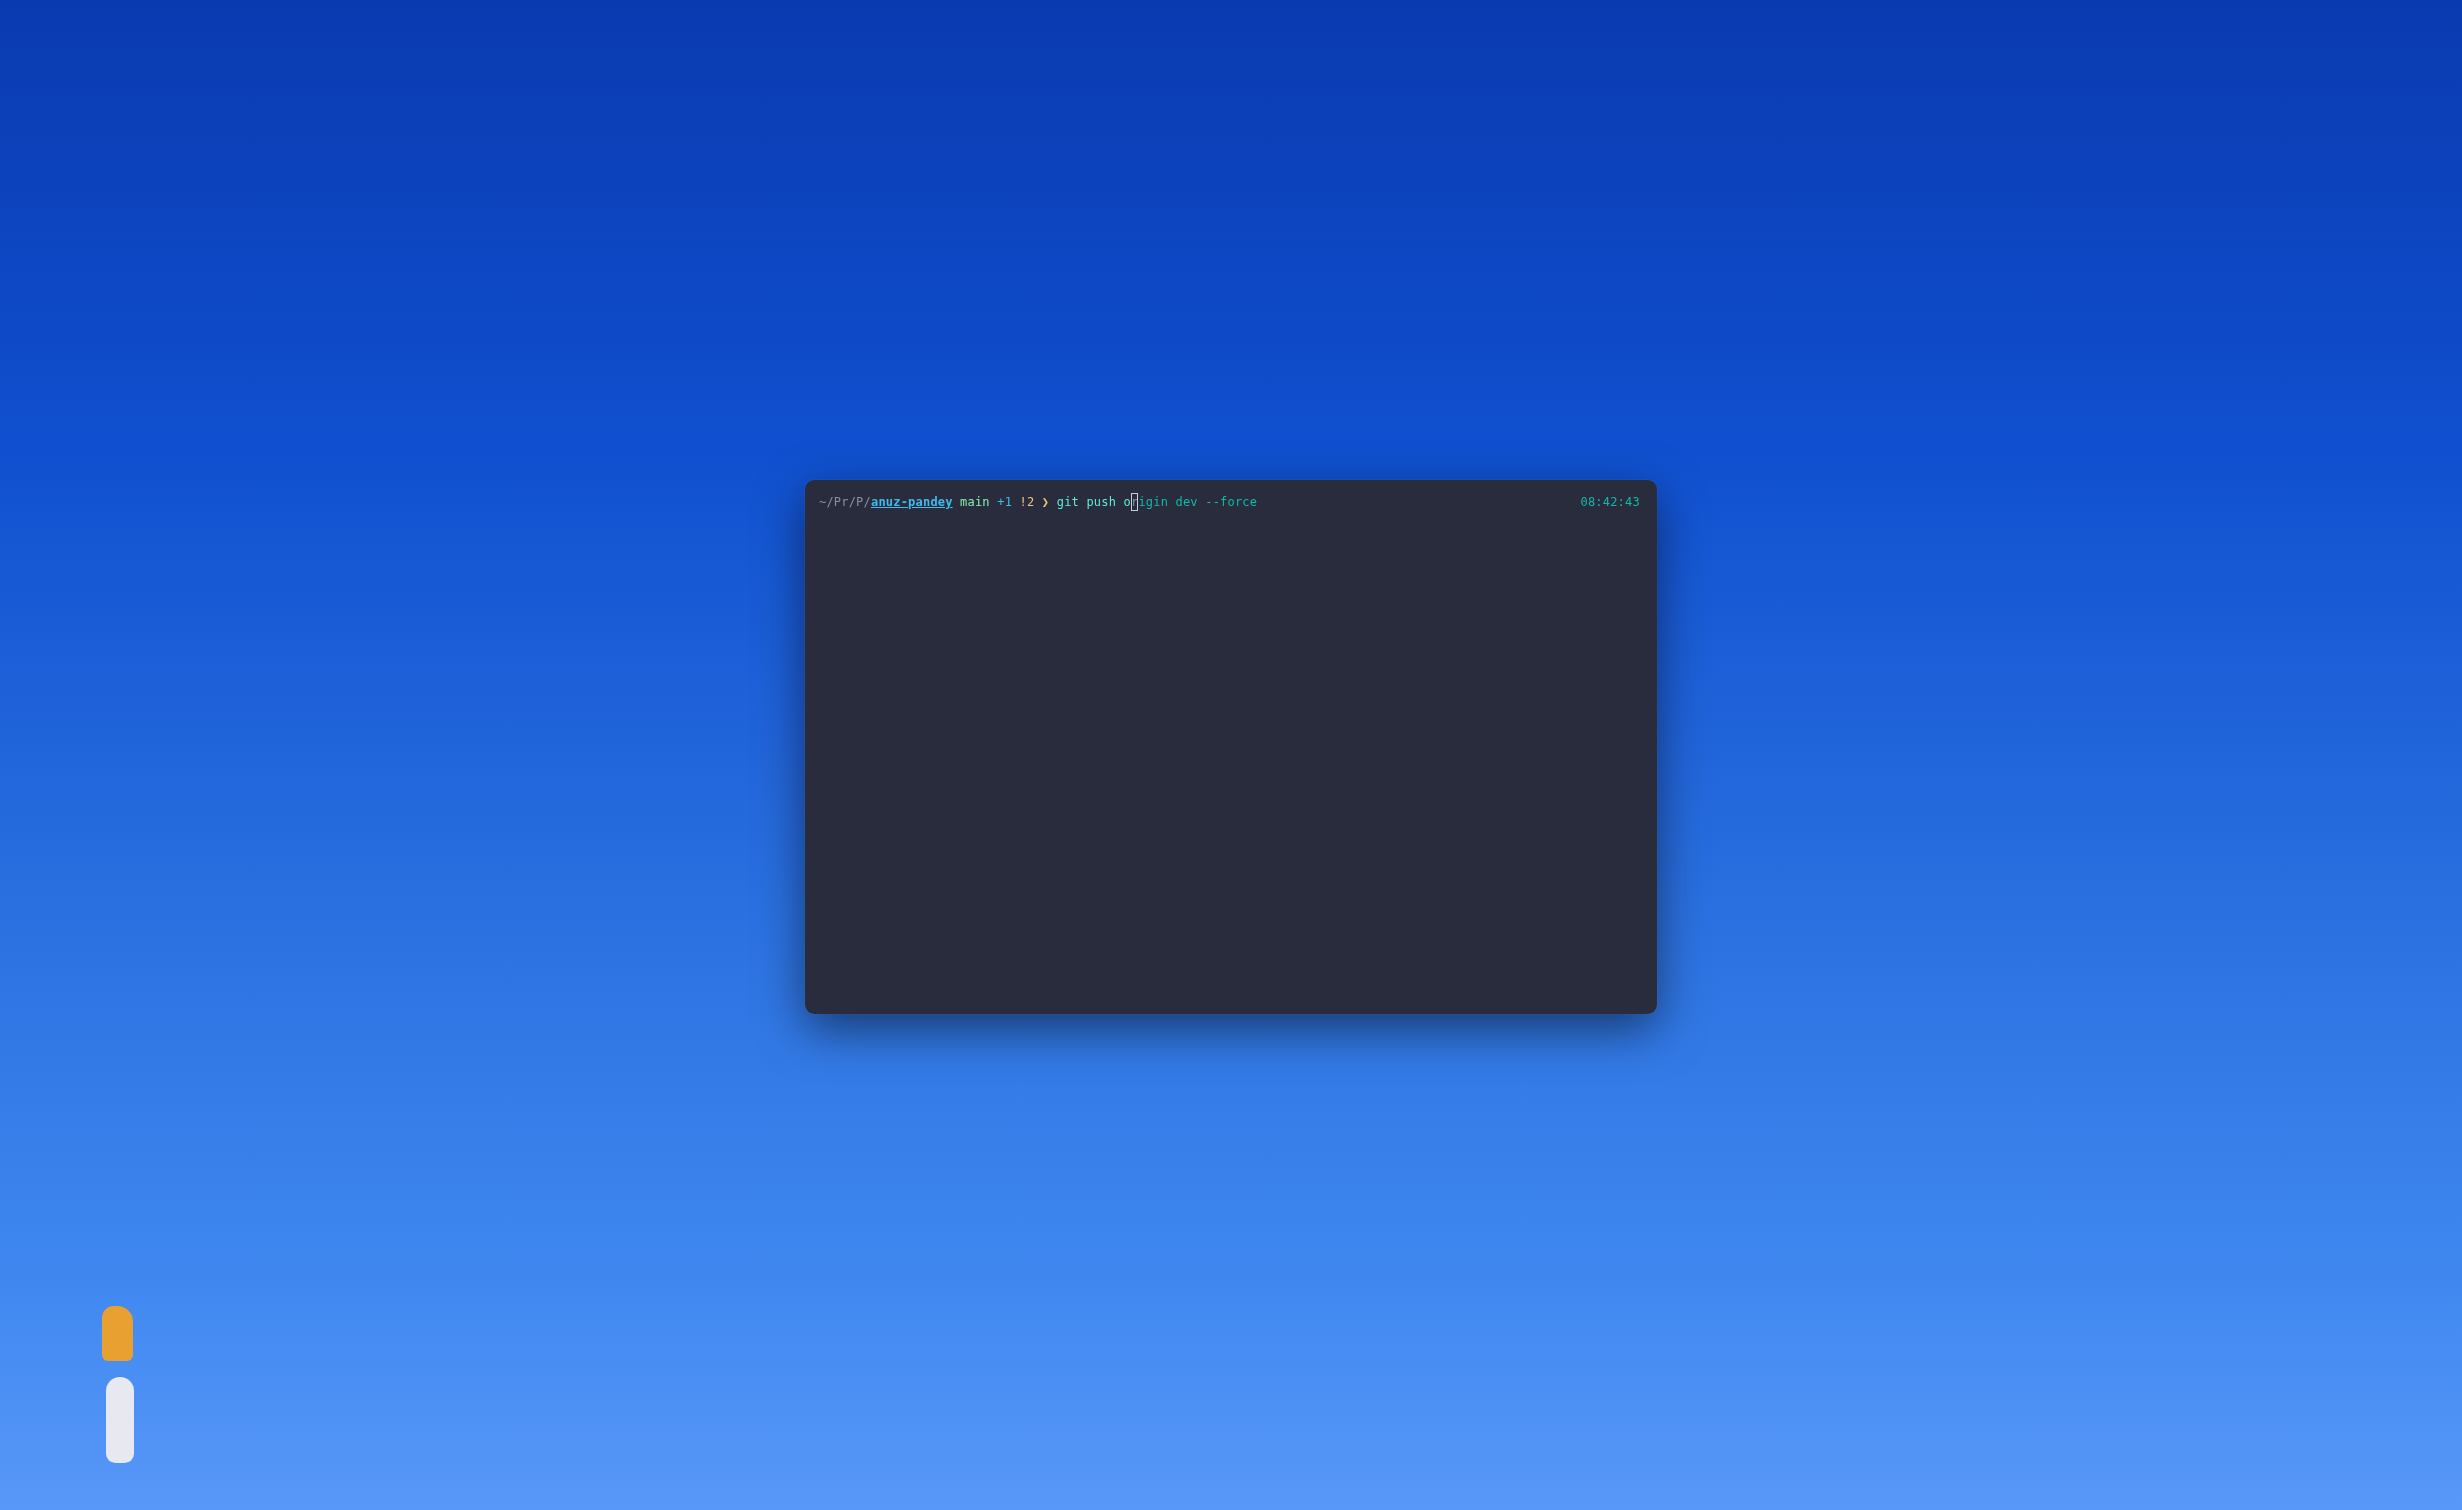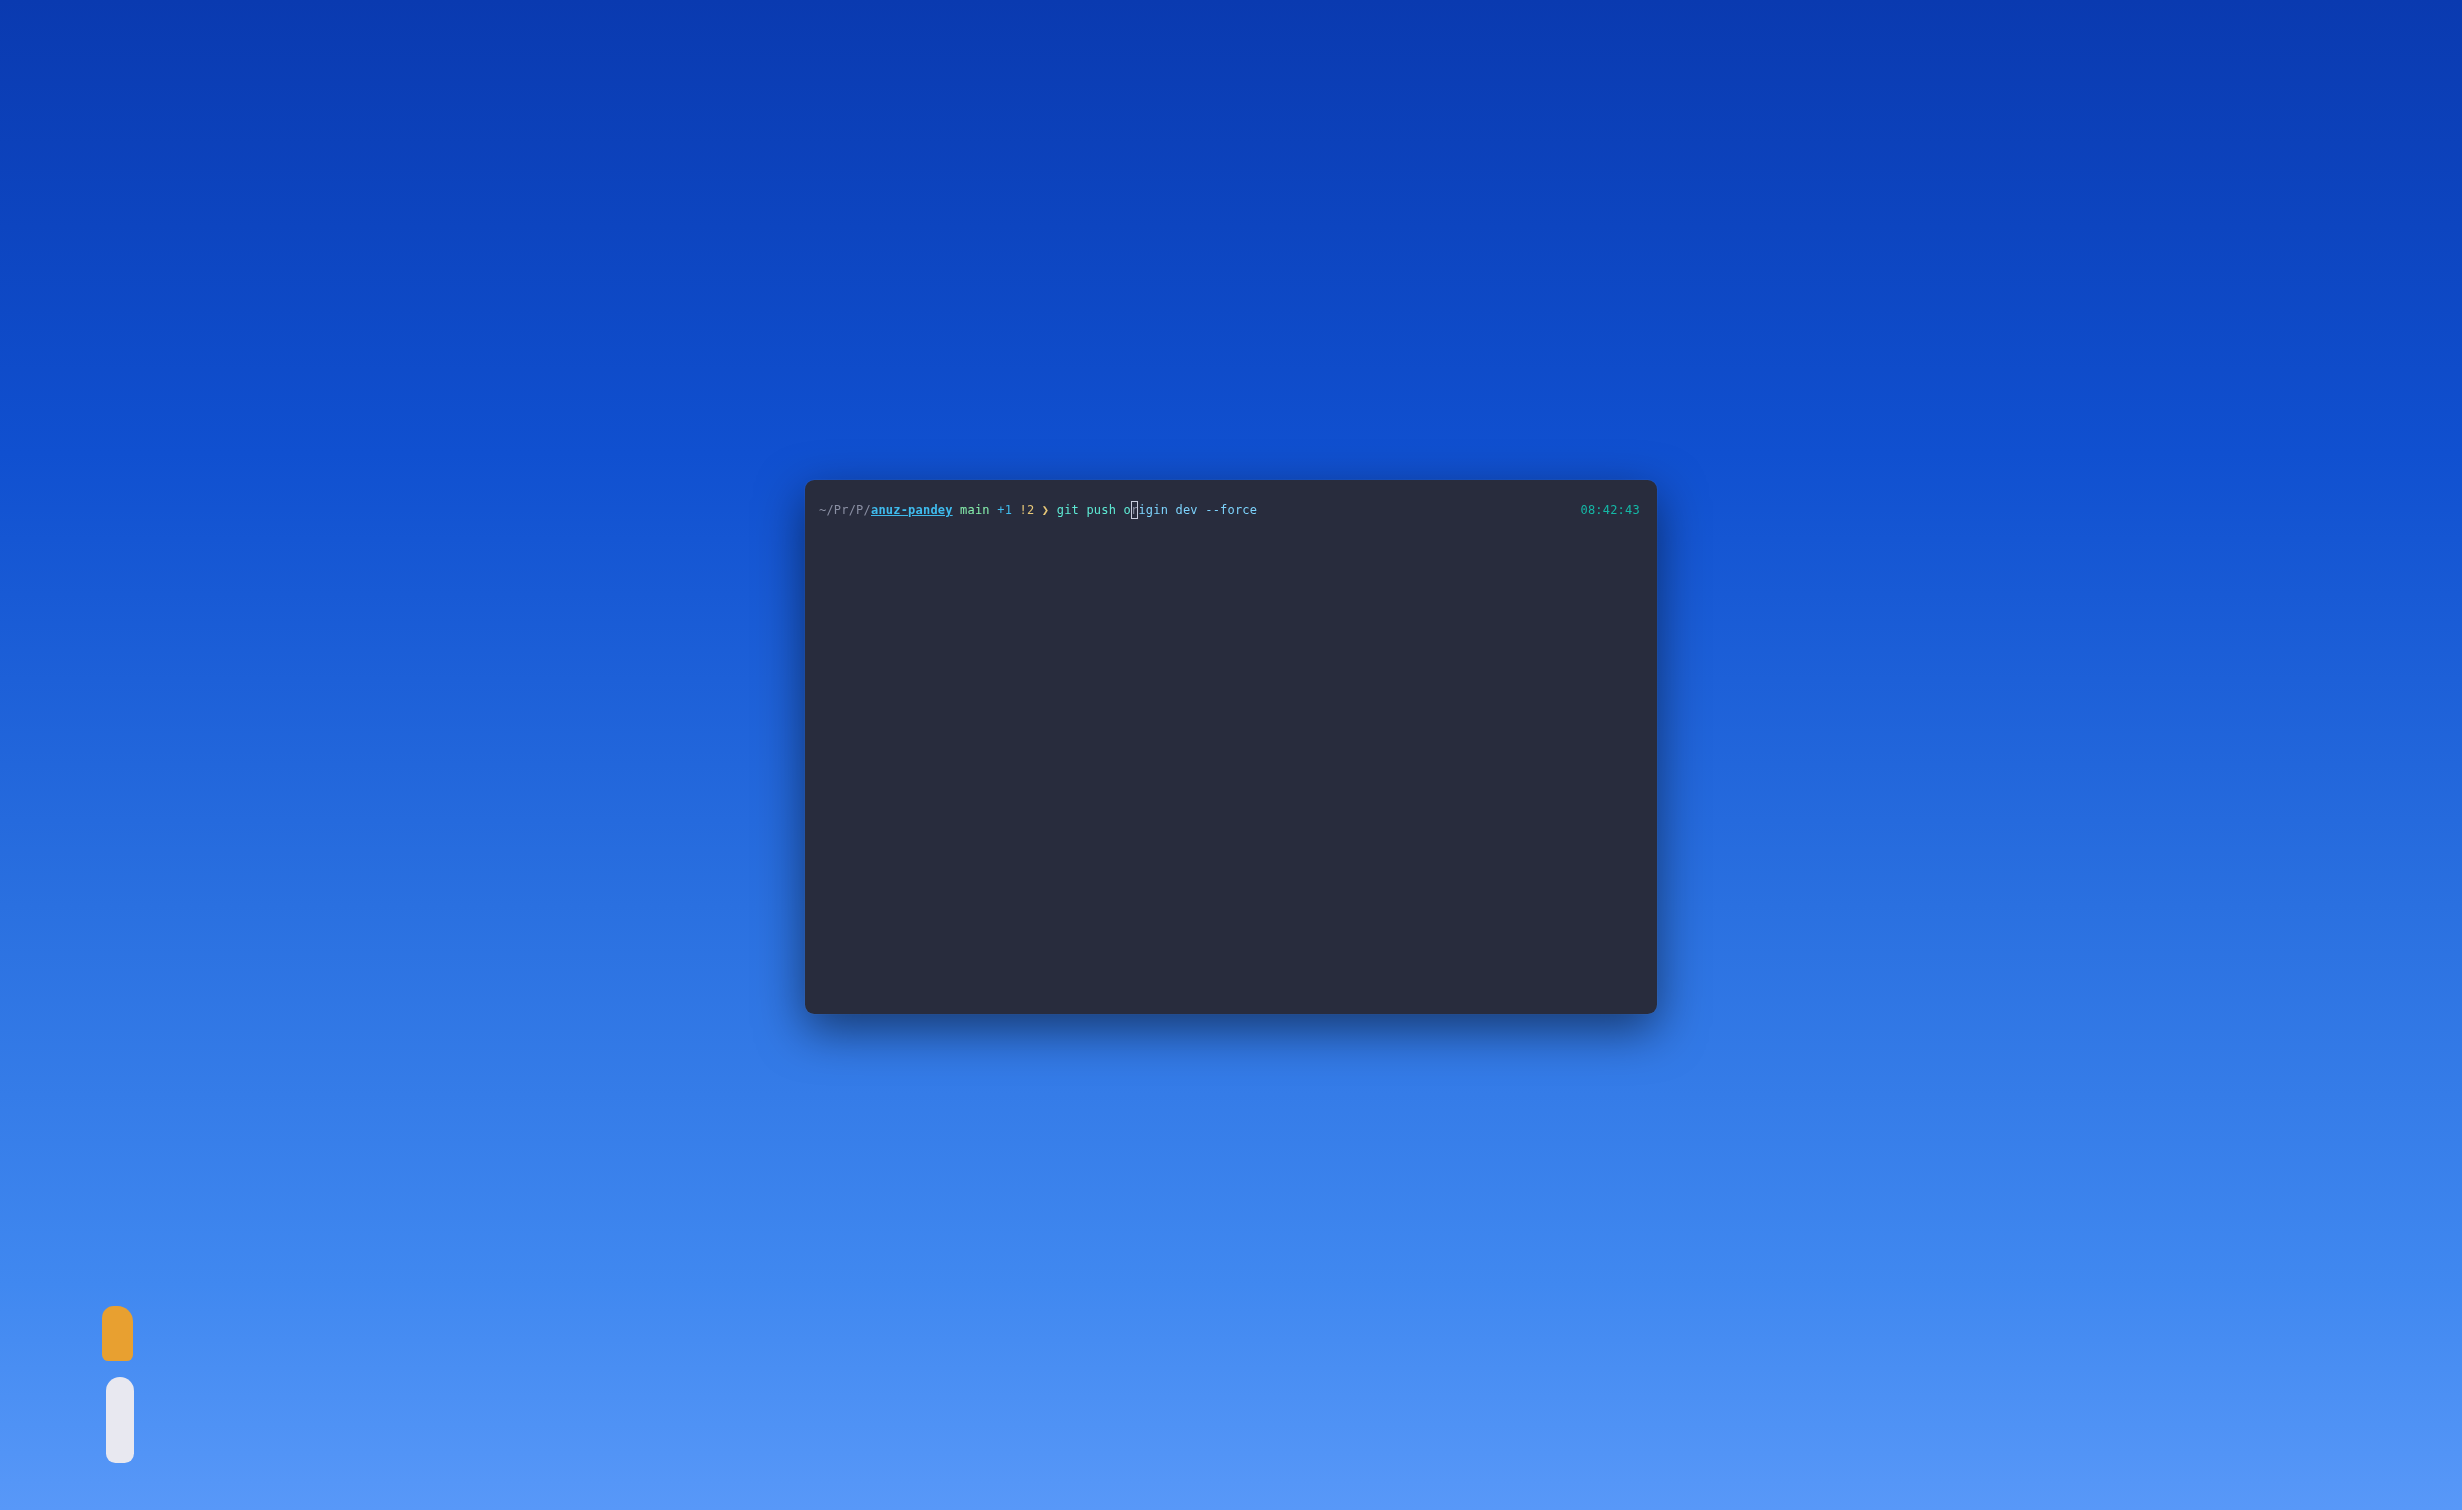--- a/index.html
+++ b/index.html
@@ -66,21 +66,20 @@
       margin-top: -15.7px;
       overflow: hidden;
     }
 
     .terminal-content {
       padding: 12.6px 14px;
       font-size: 12px;
       line-height: 1.5;
       letter-spacing: 0.2px;
       position: relative;
-      margin-top: 8px;
     }
 
     .prompt-line {
       display: flex;
       align-items: baseline;
       justify-content: space-between;
       white-space: pre;
     }
 
     .prompt-left {
@@ -112,21 +111,21 @@
 
     .prompt-arrow {
       color: #e8c878;
     }
 
     .cmd-typed {
       color: #5eead4;
     }
 
     .cmd-suggest {
-      color: #7dd3fc;
+      color: #14b8a6;
     }
 
     .cursor-char {
       color: #8a8fa3;
       position: relative;
     }
 
     .cursor-overlay {
       position: absolute;
       left: 0;

